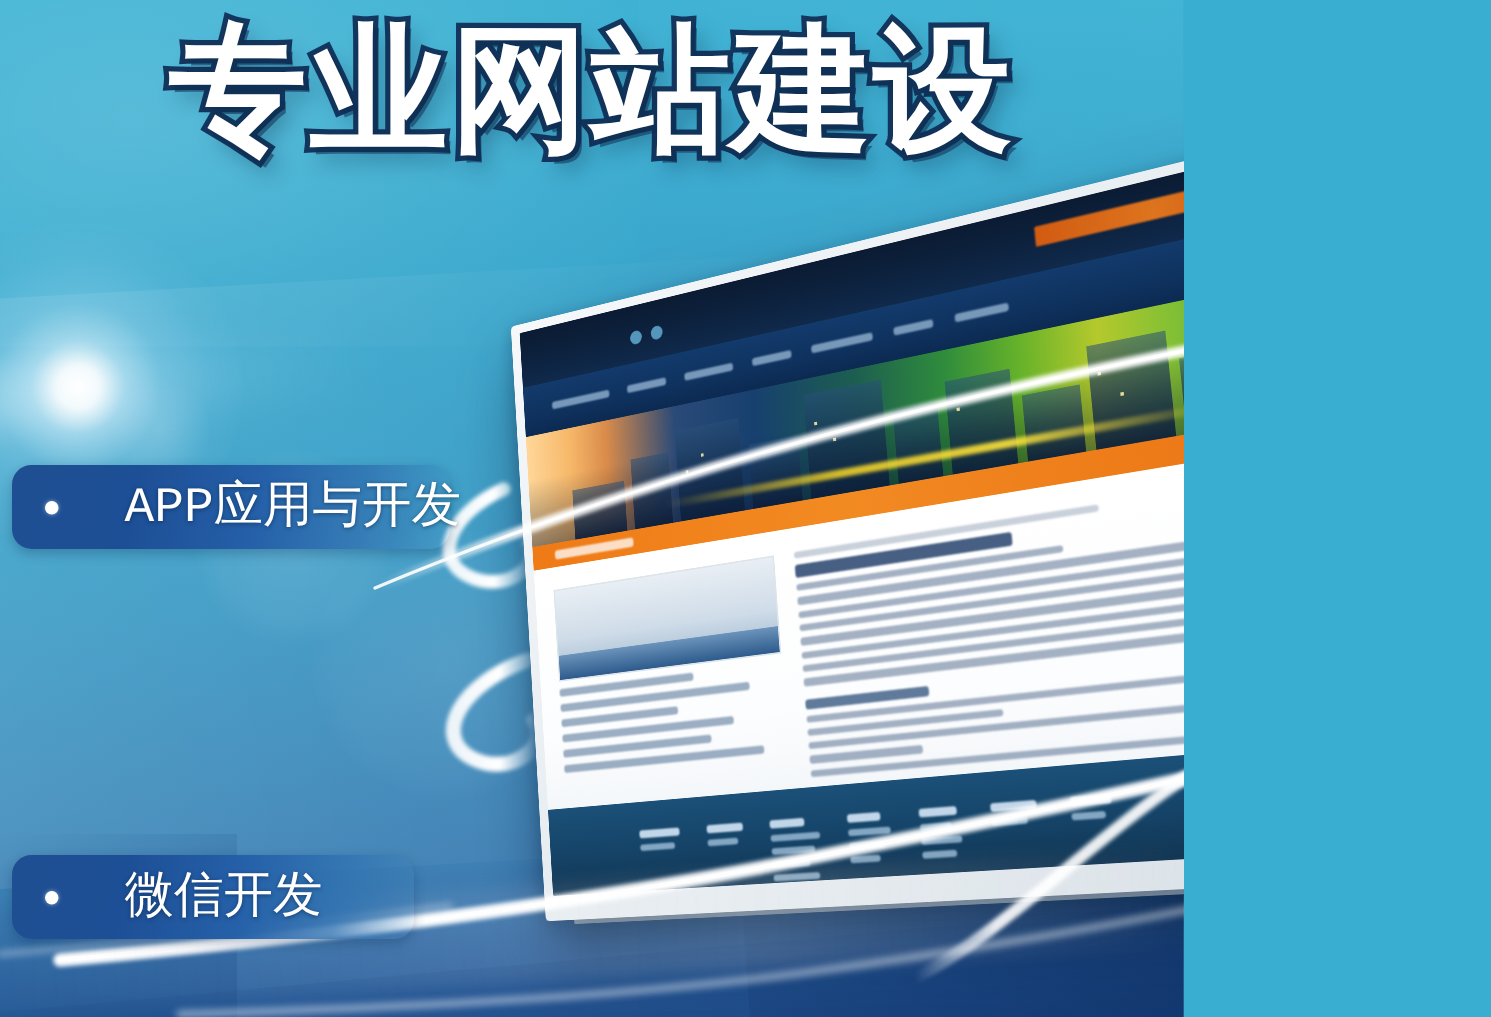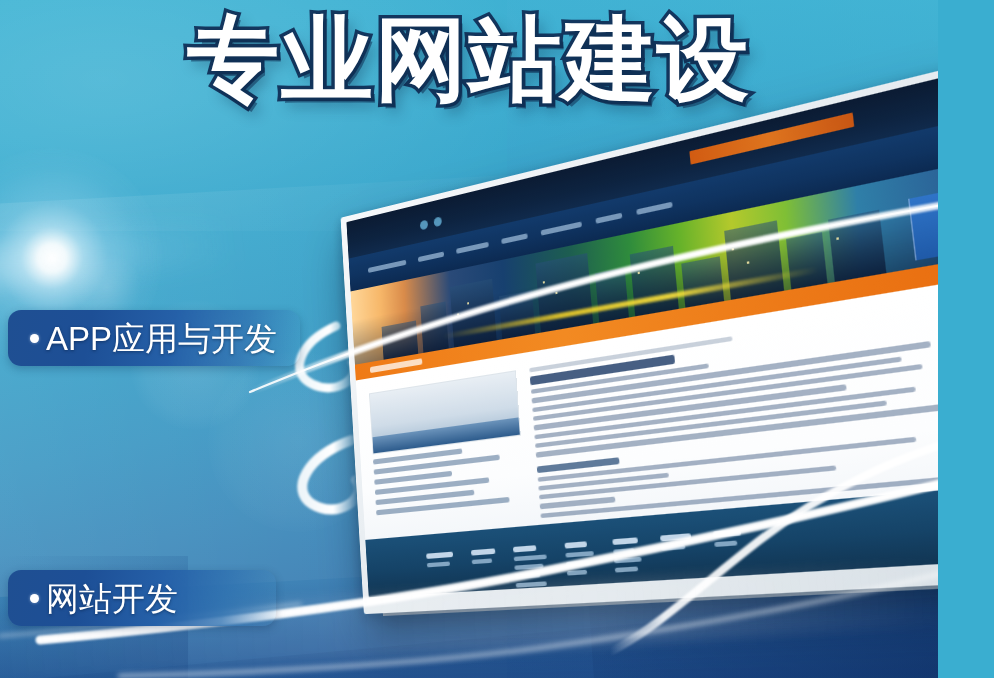--- a/index.html
+++ b/index.html
@@ -2,21 +2,21 @@
 <html><head>
 <meta charset="utf-8">
 <title>Website Construction Banner</title>
 <style>
   * { margin:0; padding:0; box-sizing:border-box; }
   html,body { width:994px; height:678px; overflow:hidden; background:#3aaed0; }
   body { font-family:"Liberation Sans", sans-serif; }
 
   #stage {
     position:relative;
-    width:938px; height:678px;
+    width:789px; height:678px;
     overflow:hidden;
     background:#3aaed0;
   }
 
   
   .bg-base {
     position:absolute; inset:0;
     background:
       linear-gradient(168deg,
         #40b4d4 0%,
@@ -298,24 +298,25 @@
       #1f4f92 0%, #1d4f96 28%, #2560a8 56%,
       rgba(47,113,176,.78) 80%, rgba(60,135,190,.10) 100%);
     box-shadow:0 3px 8px rgba(10,40,80,.28);
   }
   .pill .dot {
     width:9px; height:9px; border-radius:50%;
     background:#ffffff; margin-right:7px; flex:none;
     box-shadow:0 0 3px rgba(255,255,255,.5);
   }
   .pill .ptxt {
-    font-family:Liberation Sans, sans-serif;
+    font-family:Liberation Mono, monospace;
     font-size:33px; font-weight:400; color:#ffffff;
     line-height:1; white-space:nowrap;
     text-shadow:0 1px 3px rgba(8,30,60,.55);
+    margin-left:37px;
   }
   #pill-1 { top:310px; width:292px; }
   #pill-2 { top:440px; width:268px; }
   #pill-3 { top:570px; width:268px; }
 
   
   .bottom-shine {
     position:absolute; left:-5%; bottom:26px; width:112%; height:64px;
     background:linear-gradient(92deg, rgba(255,255,255,0) 0%, rgba(255,255,255,.10) 40%, rgba(255,255,255,.16) 62%, rgba(255,255,255,0) 96%);
     transform:rotate(-3.4deg); filter:blur(6px);
@@ -534,16 +535,16 @@
   </div>
 
   <div class="bottom-shine"></div>
 
   <div class="pill" id="pill-1">
     <span class="dot"></span>
     <span class="ptxt">APP应用与开发</span>
   </div>
   <div class="pill" id="pill-3">
     <span class="dot"></span>
-    <span class="ptxt">网站开发</span>
+    <span class="ptxt">微信开发</span>
   </div>
 
 </div>
 
 </body></html>

